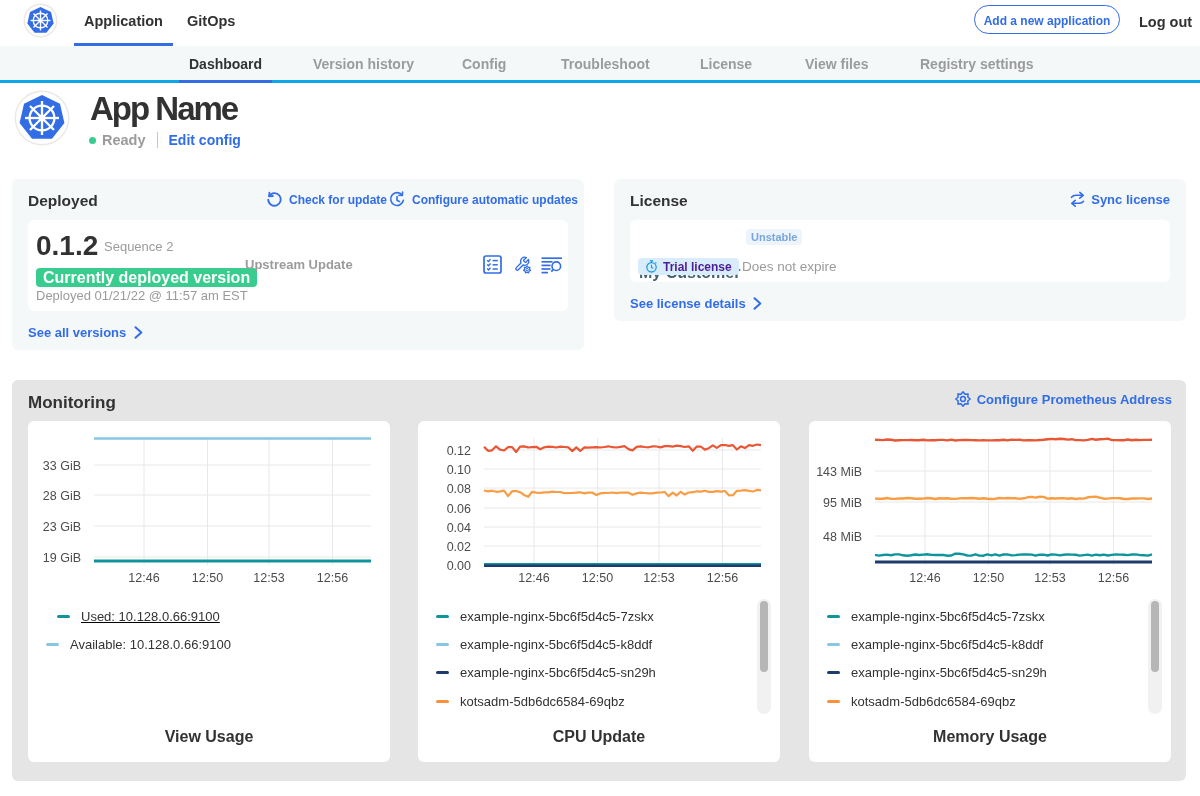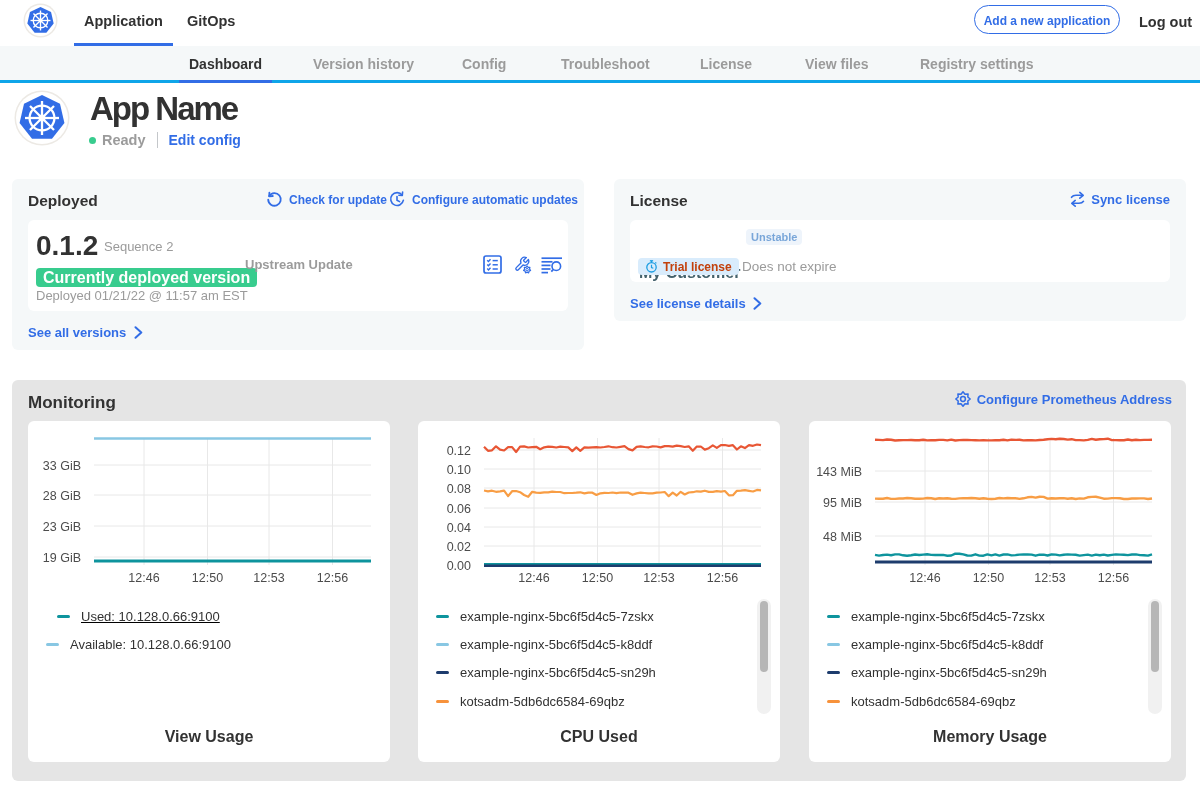--- a/index.html
+++ b/index.html
@@ -159,21 +159,21 @@
           <path d="M1.5 6.3 C2.5 4.9 4 4.3 6 4.3 L12.5 4.3" stroke="#326de6" stroke-width="1.6" fill="none" stroke-linecap="round"></path>
           <path d="M9.8 1.4 L13.2 4.3 L9.8 7.2" stroke="#326de6" stroke-width="1.6" fill="none" stroke-linecap="round" stroke-linejoin="round"></path>
           <path d="M13.5 10.3 C12.5 11.7 11 12.3 9 12.3 L2.5 12.3" stroke="#326de6" stroke-width="1.6" fill="none" stroke-linecap="round"></path>
           <path d="M5.2 9.4 L1.8 12.3 L5.2 15.2" stroke="#326de6" stroke-width="1.6" fill="none" stroke-linecap="round" stroke-linejoin="round"></path>
         </svg>
         <span>Sync license</span>
       </div>
     <div class="whitepanel" style="top:41px; height:62px;">
       <div style="position:absolute;left:9px;top:8px;font-size:16px;font-weight:bold;color:#44626d;margin-top:36px;">My Customer</div>
       <div style="position:absolute;left:116px;top:9px;height:16px;background:#eef4fb;border-radius:4px;color:#79a6d9;font-size:11px;font-weight:bold;line-height:16px;padding:0 5px;">Unstable</div>
-      <div style="position:absolute;left:8px;top:38px;height:17px;background:#d9ecfc;border-radius:4px;color:#c2410c;font-size:12px;font-weight:bold;padding:0 7px;display:flex;align-items:center;">
+      <div style="position:absolute;left:8px;top:38px;height:17px;background:#d9ecfc;border-radius:4px;color:#4c1d95;font-size:12px;font-weight:bold;padding:0 7px;display:flex;align-items:center;">
           <svg width="13" height="13" viewBox="0 0 13 13" fill="none">
             <circle cx="6.5" cy="7.3" r="4.7" stroke="#1b9de2" stroke-width="1.3" fill="none"></circle>
             <line x1="6.5" y1="0.7" x2="6.5" y2="2.2" stroke="#1b9de2" stroke-width="1.3"></line>
             <line x1="4.9" y1="0.8" x2="8.1" y2="0.8" stroke="#1b9de2" stroke-width="1.3"></line>
             <path d="M6.5 4.8 L6.5 7.5 L8.3 8.2" stroke="#1b9de2" stroke-width="1.2" fill="none"></path>
             <line x1="10.3" y1="2.4" x2="11.3" y2="3.4" stroke="#1b9de2" stroke-width="1.2"></line>
           </svg>
           <span style="margin-left:5px;">Trial license</span>
         </div>
       <div style="position:absolute;left:112px;top:39px;font-size:13.5px;color:#9b9b9b;">Does not expire</div>
@@ -265,21 +265,21 @@
     <div class="legendrow" style="left:18px;top:243px;">
         <div class="ldash" style="background:#1d3c6d;"></div>
         <div class="ltext">example-nginx-5bc6f5d4c5-sn29h</div>
       </div>
     <div class="legendrow" style="left:18px;top:272px;">
         <div class="ldash" style="background:#f7923b;"></div>
         <div class="ltext">kotsadm-5db6dc6584-69qbz</div>
       </div>
     <div class="scrolltrack" style="left:339px;top:178px;height:115px;"></div>
     <div class="scrollthumb" style="left:342px;top:180px;height:71px;"></div>
-    <div class="charttitle">CPU Used</div>
+    <div class="charttitle">CPU Update</div>
   </div>
   <div class="chartcard" style="left:797px;">
     <svg style="position:absolute;left:0;top:0;" width="362" height="175" viewBox="0 0 362 175">
         <line x1="116" y1="17" x2="116" y2="144" stroke="#e8e8e8" stroke-width="1"></line>
         <line x1="179.5" y1="17" x2="179.5" y2="144" stroke="#e8e8e8" stroke-width="1"></line>
         <line x1="241" y1="17" x2="241" y2="144" stroke="#e8e8e8" stroke-width="1"></line>
         <line x1="304.5" y1="17" x2="304.5" y2="144" stroke="#e8e8e8" stroke-width="1"></line>
         <line x1="66" y1="50" x2="343" y2="50" stroke="#e8e8e8" stroke-width="1"></line>
         <line x1="66" y1="81" x2="343" y2="81" stroke="#e8e8e8" stroke-width="1"></line>
         <line x1="66" y1="115" x2="343" y2="115" stroke="#e8e8e8" stroke-width="1"></line>

